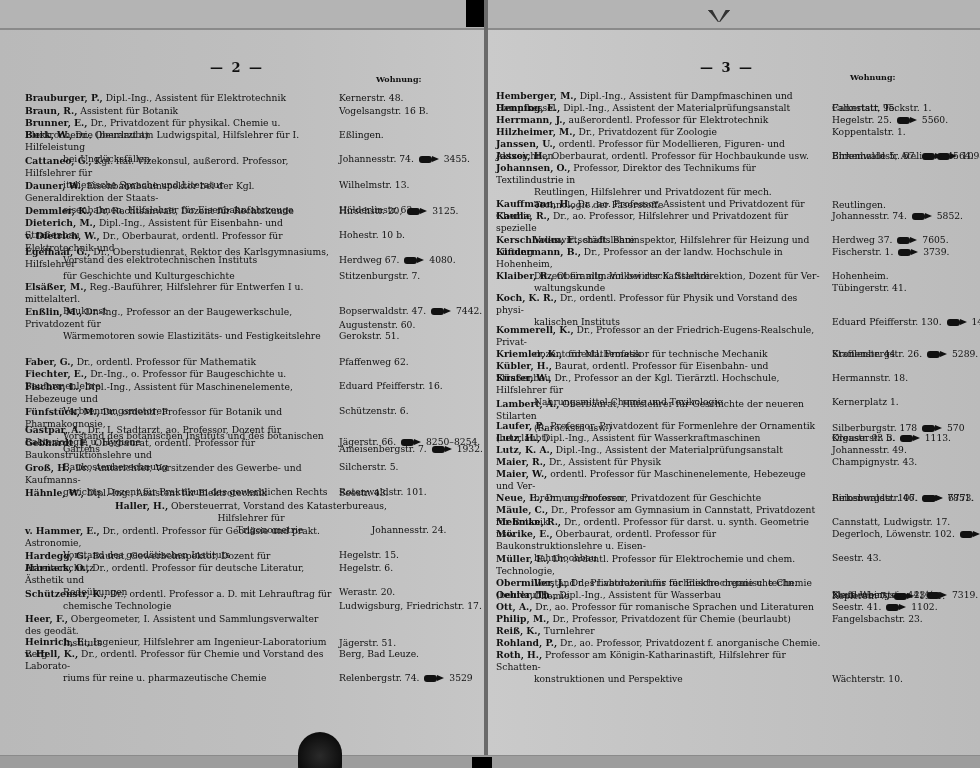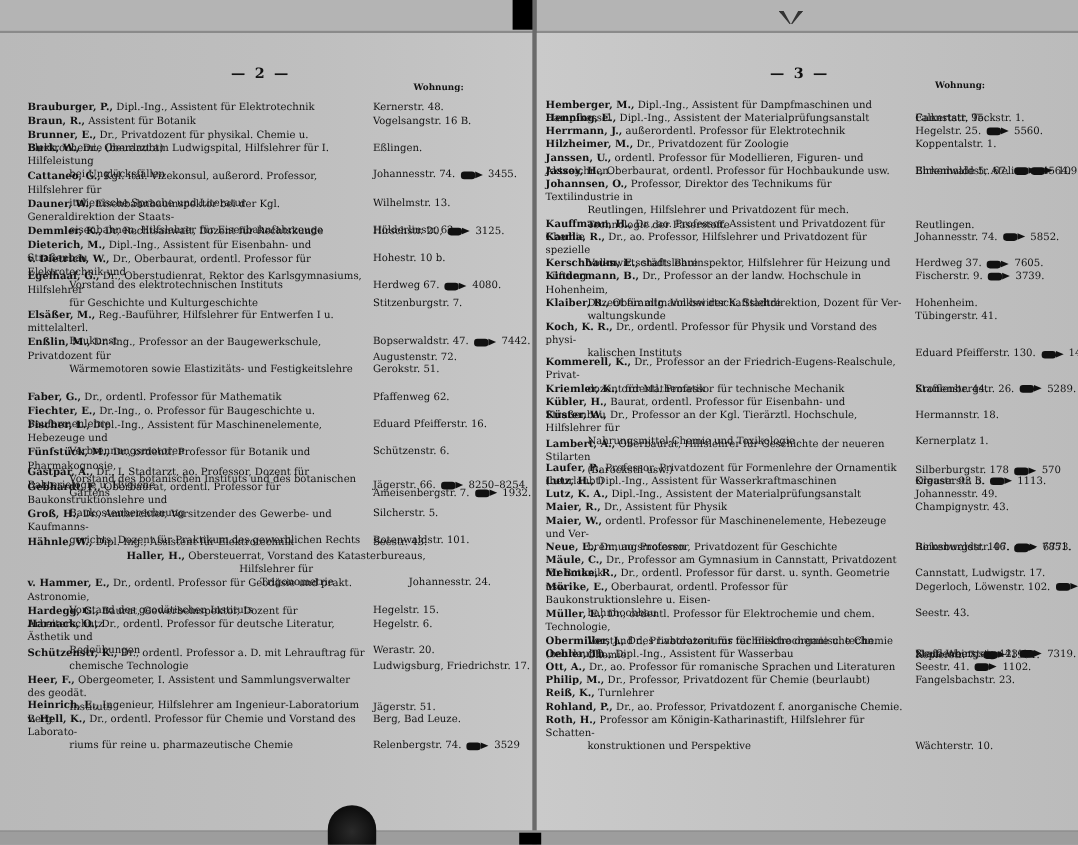--- a/index.html
+++ b/index.html
@@ -234,21 +234,21 @@
       <span class="cont">Wärmemotoren sowie Elastizitäts- und Festigkeitslehre</span>
     </span>
     <span class="addr">
       <span class="addr-text">Gerokstr. 51.</span>
       
       
     </span>
   </div>
       <div class="entry" style="top: 301px;">
     <span class="addr">
-      <span class="addr-text">Augustenstr. 72.</span>
+      <span class="addr-text">Augustenstr. 60.</span>
       
       
     </span>
   </div>
       <div class="entry" style="top: 326px;">
     <span class="desc">
       <span class="name">Faber, G.,</span>
       <span class="role"> Dr., ordentl. Professor für Mathematik</span>
       
     </span>
@@ -555,21 +555,21 @@
       <span class="phone-num">7605.</span>
     </span>
   </div>
       <div class="entry" style="top: 204px;">
     <span class="desc">
       <span class="name">Kerschbaum, E.,</span>
       <span class="role"> städt. Bauinspektor, Hilfslehrer für Heizung und Lüftung</span>
       
     </span>
     <span class="addr">
-      <span class="addr-text">Fischerstr. 9.</span>
+      <span class="addr-text">Fischerstr. 1.</span>
       <span class="phone-icon"></span>
       <span class="phone-num">3739.</span>
     </span>
   </div>
       <div class="entry" style="top: 216px;">
     <span class="desc">
       <span class="name">Kindermann, B.,</span>
       <span class="role"> Dr., Professor an der landw. Hochschule in Hohenheim,</span>
       <span class="cont">Dozent für allg. Volkswirtschaftslehre</span>
     </span>

